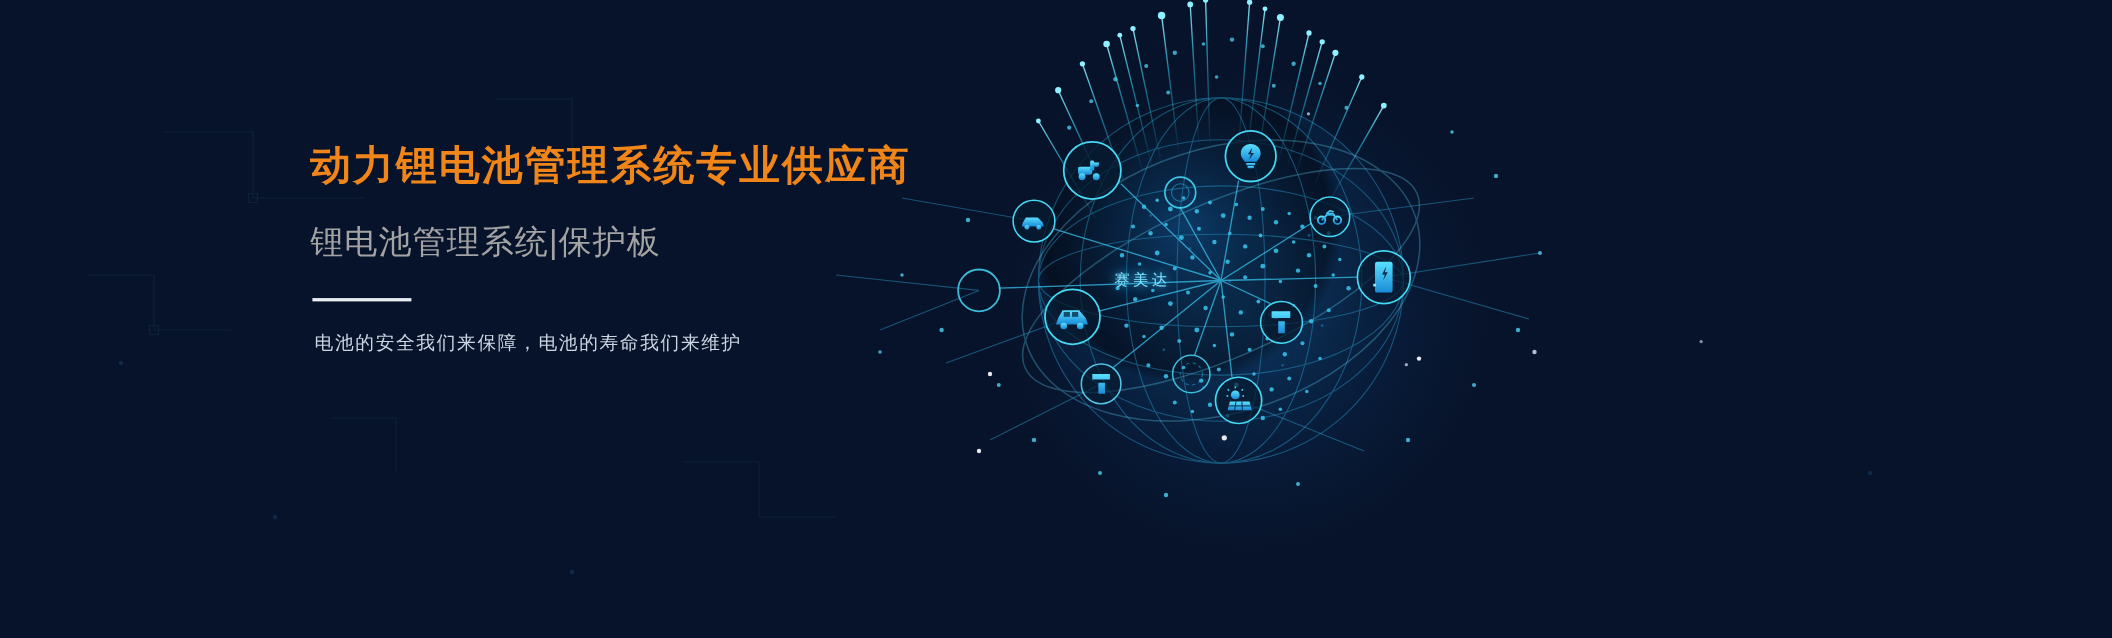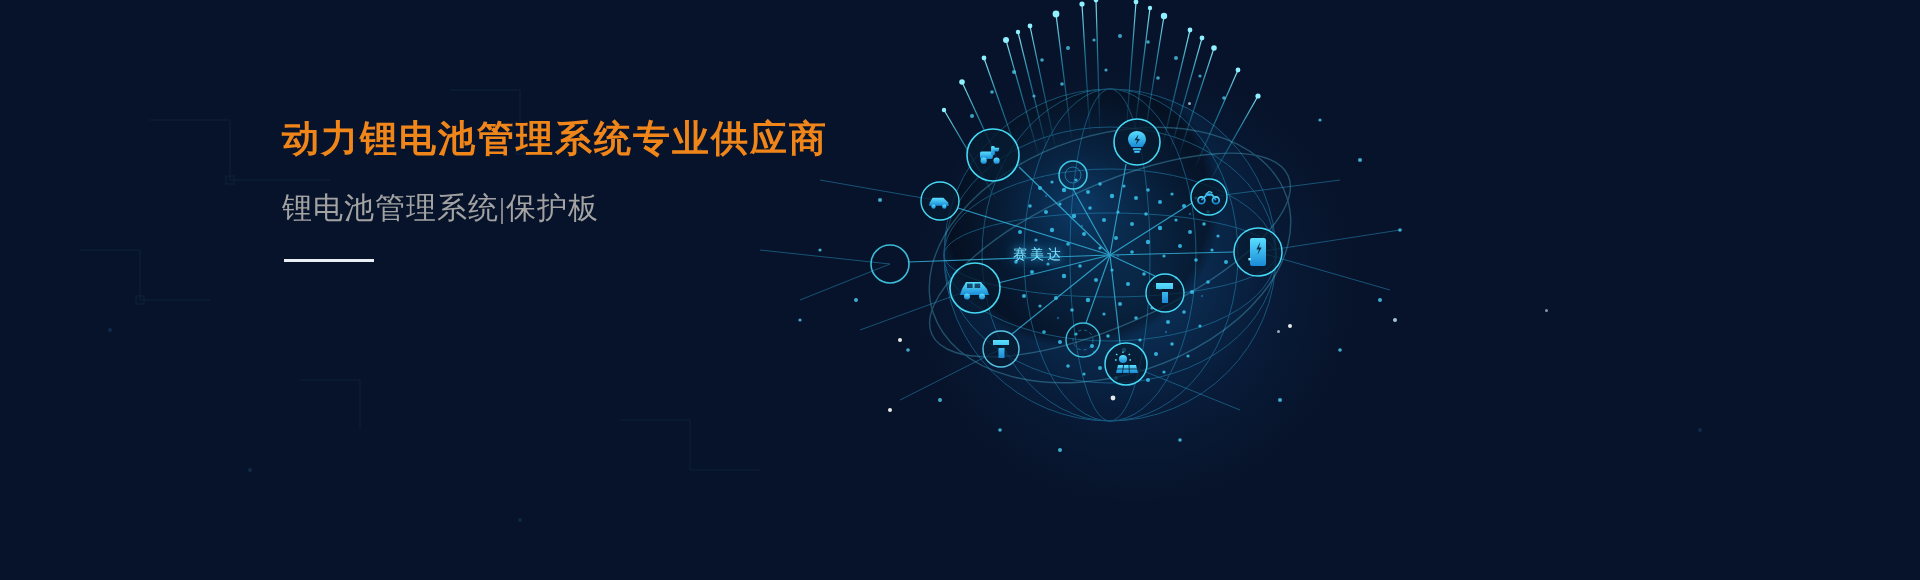--- a/index.html
+++ b/index.html
@@ -15,21 +15,21 @@
       radial-gradient(ellipse 900px 620px at 300px 300px, rgba(10,28,54,.75) 0%, rgba(6,16,34,.2) 60%, rgba(5,11,22,0) 80%),
       linear-gradient(145deg,#0a1a33 0%,#081навигация 0%,#07142a 35%,#061022 70%,#050b18 100%);
     background-color:#07132a;
   }
 
   
   .circuit{position:absolute;inset:0;pointer-events:none;}
   .circuit svg{width:100%;height:100%;display:block;}
 
   
-  .text-block{position:absolute;left:282px;top:116px;width:620px;font-family:Liberation Serif, serif;}
+  .text-block{position:absolute;left:282px;top:128px;width:620px;}
 
   .headline{
     color:#f08519;
     font-size:37px;
     font-weight:700;
     letter-spacing:2px;
     line-height:1.25;
     white-space:nowrap;
     margin:0;
   }
@@ -114,20 +114,21 @@
       </g>
     </svg>
   </div>
 
   <div class="glow-soft"></div>
 
   <div class="text-block">
     <h1 class="headline">动力锂电池管理系统专业供应商</h1>
     <div class="subtitle">锂电池管理系统|保护板</div>
     <div class="rule"></div>
+    <div class="tagline">电池的安全我们来保障，电池的寿命我们来维护</div>
   </div>
 
   <div class="globe-wrap">
     <svg viewBox="845 -10 620 600" aria-hidden="true">
       <defs>
         <radialGradient id="gSphere" cx="40%" cy="35%" r="72%">
           <stop offset="0%" stop-color="#0f4f86" stop-opacity=".55"></stop>
           <stop offset="55%" stop-color="#0a3straight" stop-opacity=".30"></stop>
           <stop offset="60%" stop-color="#093358" stop-opacity=".30"></stop>
           <stop offset="100%" stop-color="#061a33" stop-opacity=".05"></stop>

